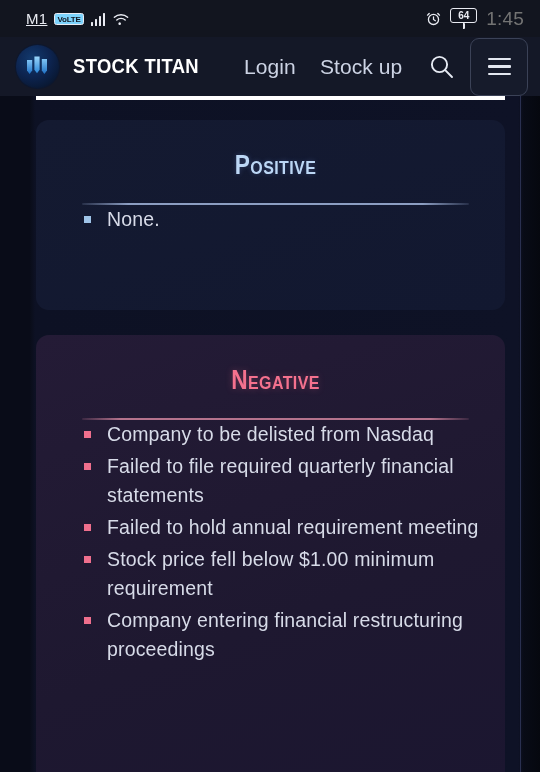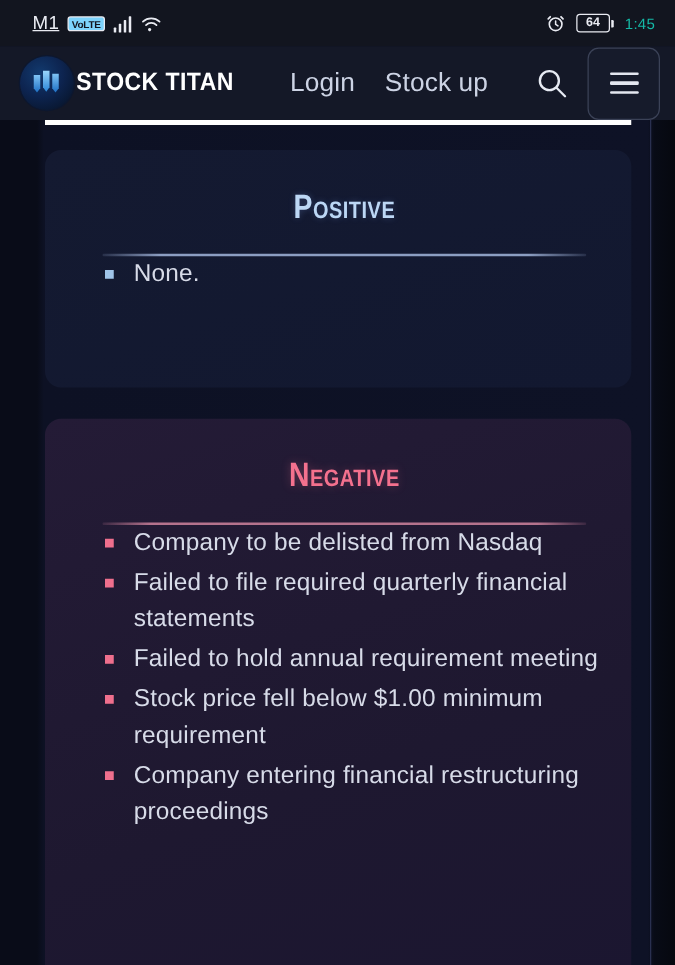--- a/index.html
+++ b/index.html
@@ -31,40 +31,40 @@
   }
   .signal{ display:flex; align-items:flex-end; gap:1.5px; height:14px; }
   .signal i{ display:block; width:2.6px; background:#e9ebf2; border-radius:.5px; }
   .signal i:nth-child(1){ height:4px; }
   .signal i:nth-child(2){ height:7px; }
   .signal i:nth-child(3){ height:10px; }
   .signal i:nth-child(4){ height:13px; }
   .wifi{ width:18px; height:14px; display:block; }
   .alarm{ width:15px; height:15px; display:block; }
   .battery{
-    display:flex; align-items:center;
+    display:flex; align-items:center;flex-direction:column;
   }
   .batt-body{
     border:1.5px solid #e9ebf2; border-radius:3px;
     height:15px; min-width:27px;
     display:flex; align-items:center; justify-content:center;
     font-size:10px; font-weight:bold; color:#e9ebf2; letter-spacing:0;
     padding:0 2px;
   }
   .batt-cap{ width:2px; height:6px; background:#e9ebf2; border-radius:0 1px 1px 0; margin-left:1px; }
-  .clock{ font-size:12px; color:#14b8a6; letter-spacing:.2px; }
+  .clock{ font-size:19px; color:#737373; letter-spacing:.2px; }
 
   
   .navbar{
     position:absolute; top:37px; left:0; width:540px; height:59px;
     background:#141827;
     display:flex; align-items:center;
     padding:0 12px 0 16px;
   }
-  .brand{ display:flex; align-items:center; gap:2px;justify-content:flex-end; }
+  .brand{ display:flex; align-items:center; gap:14px;justify-content:flex-end; }
   .logo-circle{
     width:43px; height:43px; border-radius:50%;
     background:radial-gradient(circle at 38% 32%, #123a6e 0%, #0d2450 45%, #06101f 100%);
     display:flex; align-items:center; justify-content:center;
     box-shadow:0 0 0 1px #0c1730;
   }
   .brand-name{
     font-family:"Liberation Sans", sans-serif;
     font-size:20px; font-weight:bold; color:#ffffff;
     letter-spacing:.4px;

